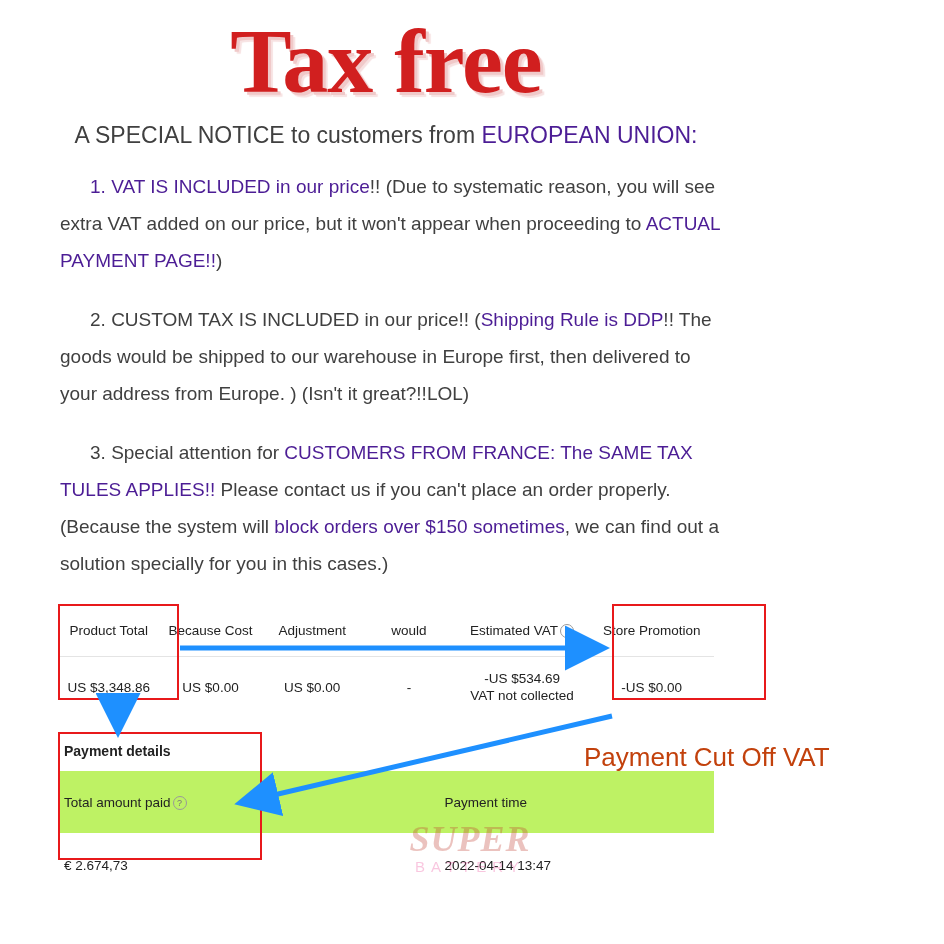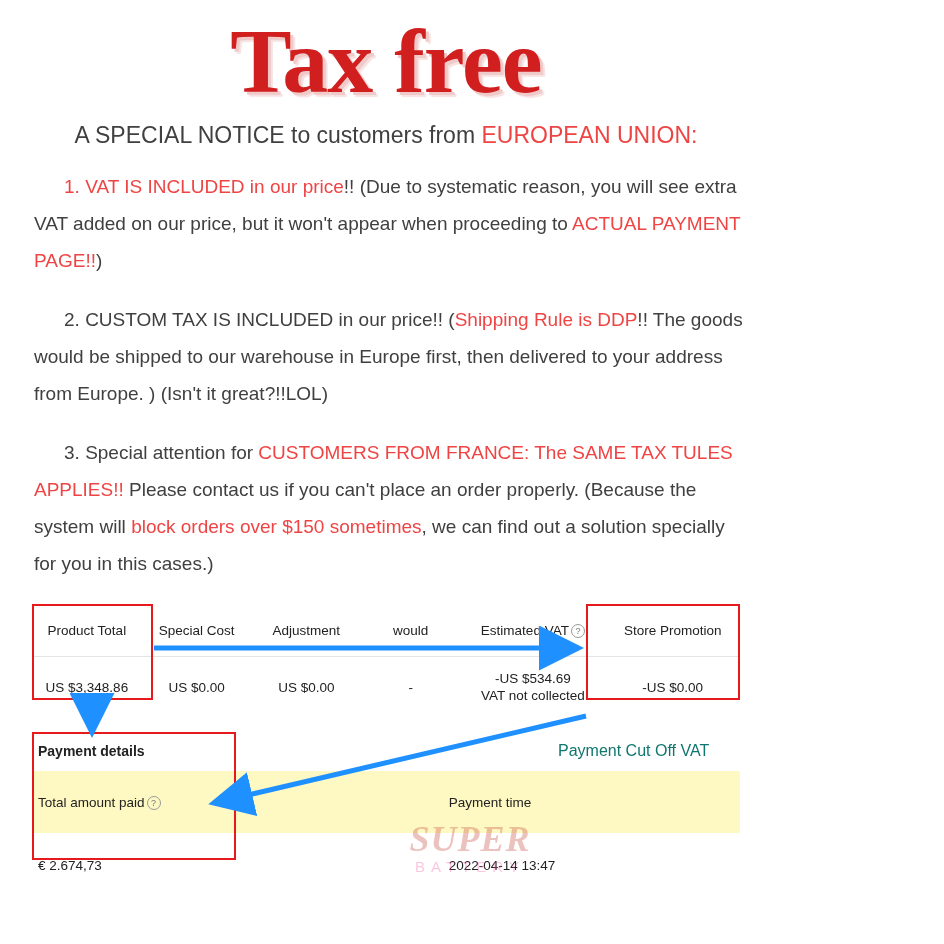--- a/index.html
+++ b/index.html
@@ -13,21 +13,21 @@
     font-family: "Liberation Sans", sans-serif;
     color: #000000;
     position: relative;
     overflow: hidden;
   }
   .page {
     width: 772px;
     height: 944px;
     position: relative;
     box-sizing: border-box;
-    padding: 0 6px;
+    padding: 0 32px;
     border-radius: 19px;
   }
 
   
   .title-wrap {
     text-align: center;
     padding-top: 6px;
     height: 112px;
   }
   .title {
@@ -42,21 +42,21 @@
   }
 
   
   .notice {
     text-align: center;
     font-size: 23px;
     line-height: 30px;
     margin-top: 2px;
     margin-bottom: 18px;
   }
-  .red { color: #ef4444; }
+  .red { color: #4c1d95; }
   .black { color: #404040; }
 
   
   .para {
     font-size: 19px;
     line-height: 37px;
     margin: 0 0 22px 0;
     padding: 0 20px 0 28px;
     text-align: left;
   }
@@ -104,21 +104,21 @@
   table.payment td {
     padding: 12px 6px;
     vertical-align: middle;
   }
   .pd-title {
     font-weight: bold;
     font-size: 14px;
     padding-left: 10px;
   }
   .pay-head-row td {
-    background: #fef9c3;
+    background: #bef264;
     height: 38px;
   }
   .pay-val-row td {
     height: 40px;
   }
   .left-pad { padding-left: 10px; text-align: left; }
 
   .qmark {
     display: inline-block;
     width: 12px;
@@ -149,22 +149,22 @@
     position: absolute;
     left: 0; top: 0;
     width: 944px; height: 300px;
     pointer-events: none;
   }
 
   .cutoff-label {
     position: absolute;
     left: 552px;
     top: 138px;
-    color: #0f766e;
-    font-size: 16px;
+    color: #c2410c;
+    font-size: 26px;
     white-space: nowrap;
   }
 
   
   .watermark {
     position: absolute;
     left: 370px;
     top: 820px;
     width: 200px;
     text-align: center;
@@ -218,21 +218,21 @@
         <col style="width:15.5%">
         <col style="width:15.5%">
         <col style="width:15.5%">
         <col style="width:14%">
         <col style="width:20.5%">
         <col style="width:19%">
       </colgroup>
       <thead>
         <tr>
           <th>Product Total</th>
-          <th>Special Cost</th>
+          <th>Because Cost</th>
           <th>Adjustment</th>
           <th>would</th>
           <th>
             <span>Estimated VAT</span><span class="qmark">?</span>
           </th>
           <th>Store Promotion</th>
         </tr>
       </thead>
       <tbody>
         <tr>

